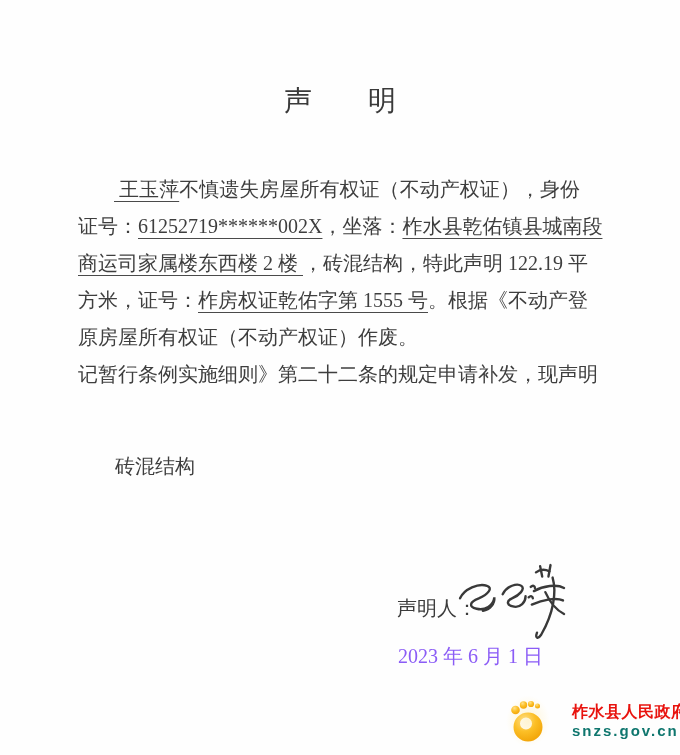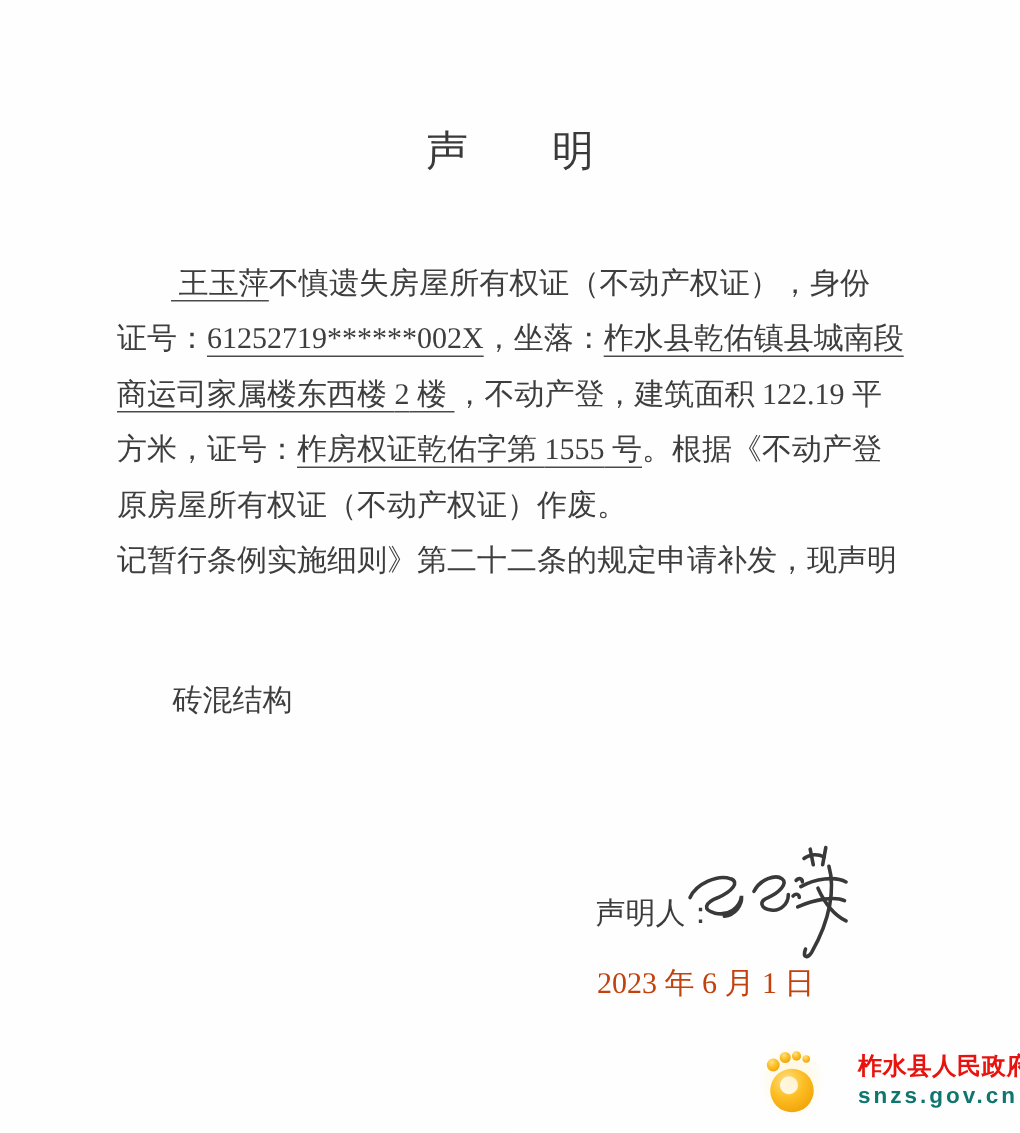--- a/index.html
+++ b/index.html
@@ -63,21 +63,21 @@
   .signature {
     position: absolute;
     left: 452px; top: 563px;
     width: 118px; height: 78px;
   }
   .date-line {
     position: absolute;
     left: 398px; top: 645px;
     font-size: 20px;
     line-height: 22px;
-    color: #c2410c;
+    color: #8b5cf6;
     white-space: nowrap;
   }
   .badge {
     position: absolute;
     left: 505px; top: 694px;
     display: flex;
     align-items: center;
     gap: 21px;
   }
   .badge-icon-wrap {
@@ -107,21 +107,21 @@
 </head>
 <body>
 
 <div class="sheet">
 
   <div class="doc-title">声　　明</div>
 
   <div class="para">
       <div class="line"><span class="indent"></span><span class="u">&nbsp;王玉萍</span><span>不慎遗失房屋所有权证（不动产权证），身份</span></div>
       <div class="line"><span>证号：</span><span class="u num">61252719******002X</span><span>，坐落：</span><span class="u">柞水县乾佑镇县城南段</span></div>
-      <div class="line"><span class="u">商运司家属楼东西楼 </span><span class="u num">2</span><span class="u"> 楼&nbsp;</span><span>，不动产登，建筑面积 </span><span class="num">122.19</span><span> 平</span></div>
+      <div class="line"><span class="u">商运司家属楼东西楼 </span><span class="u num">2</span><span class="u"> 楼&nbsp;</span><span>，砖混结构，特此声明 </span><span class="num">122.19</span><span> 平</span></div>
       <div class="line"><span>方米，证号：</span><span class="u">柞房权证乾佑字第 </span><span class="u num">1555</span><span class="u"> 号</span><span>。根据《不动产登</span></div>
       <div class="line no-justify"><span>原房屋所有权证（不动产权证）作废。</span></div>
       <div class="line"><span>记暂行条例实施细则》第二十二条的规定申请补发，现声明</span></div>
     </div>
 
   <div class="closing">砖混结构</div>
 
   <div class="signer-label">声明人：</div>
 
   <svg class="signature" viewBox="0 0 110 75" aria-label="王玉萍">

